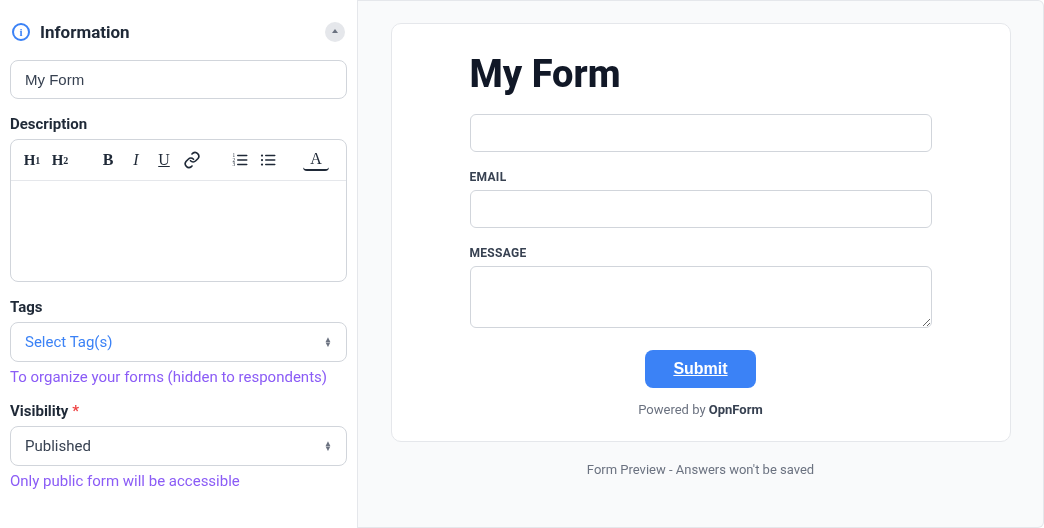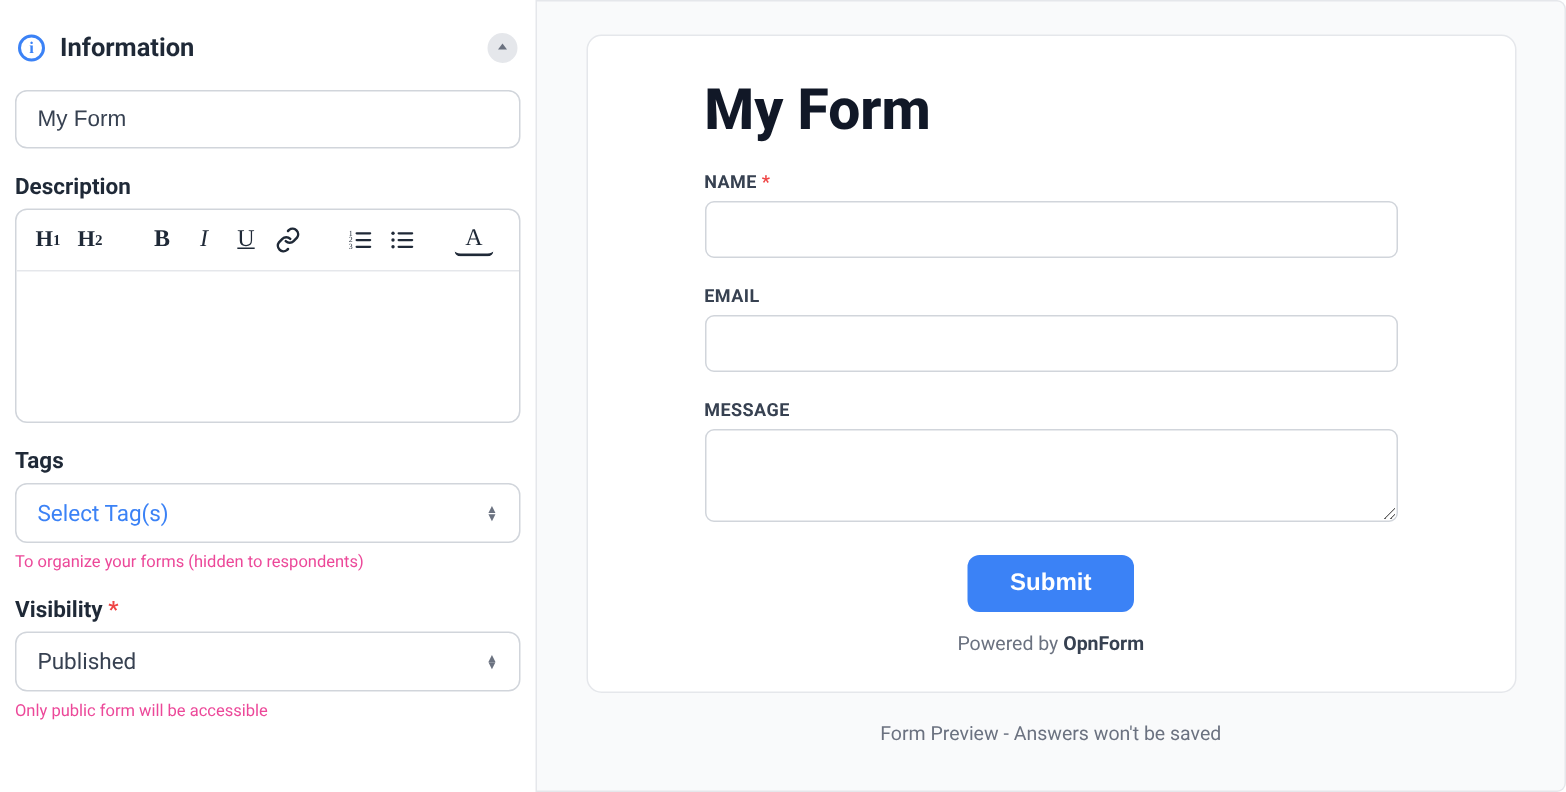--- a/index.html
+++ b/index.html
@@ -59,21 +59,21 @@
   }
   .select-input {
     display: flex; align-items: center; justify-content: space-between;
     cursor: pointer;
   }
   .select-input .placeholder { color: #3b82f6; }
   .select-caret {
     display: inline-flex; flex-direction: column; line-height: 5px; font-size: 8px; color: #6b7280;
   }
 
-  .hint { font-size: 11px; color: #ec4899; margin-top: 6px; }
+  .hint { font-size: 15px; color: #8b5cf6; margin-top: 6px; }
 
   
   .rte {
     border: 1px solid #d1d5db;
     border-radius: 8px;
     overflow: hidden;
   }
   .rte-toolbar {
     display: flex;
     align-items: center;
@@ -136,21 +136,21 @@
     border-radius: 6px;
     padding: 10px 12px;
     font-size: 14px;
     background: #fff;
     height: 62px;
     resize: vertical;
   }
   .submit-row { display: flex; justify-content: center; margin-top: 6px; }
   .submit-btn {
     background: #3b82f6; color: #fff; border: none; border-radius: 8px;
-    padding: 10px 28px; font-size: 16px; font-weight: 600; cursor: pointer;
+    padding: 10px 28px; font-size: 16px; font-weight: 600; cursor: pointer; text-decoration: underline;
   }
   .powered { text-align: center; font-size: 13px; color: #6b7280; margin-top: 14px; }
   .powered b { color: #374151; font-weight: 700; }
   .preview-note { text-align: right; font-size: 13px; color: #6b7280; margin-top: 10px; }
 
   svg { display: block; }
 </style>
 </head>
 <body>
 
@@ -257,24 +257,20 @@
     <div class="hint">Only public form will be accessible</div>
   </div>
 
 </div>
 
 <div class="right">
   <div class="form-card">
     <h1 class="form-title">My Form</h1>
 
     <div class="pf-field">
-      <label class="pf-label">
-        <span>NAME</span>
-        <span class="req">*</span>
-      </label>
       <input class="pf-input" type="text" style="">
     </div>
 
     <div class="pf-field">
       <label class="pf-label">EMAIL</label>
       <input class="pf-input" type="text" style="">
     </div>
 
     <div class="pf-field">
       <label class="pf-label">MESSAGE</label>

